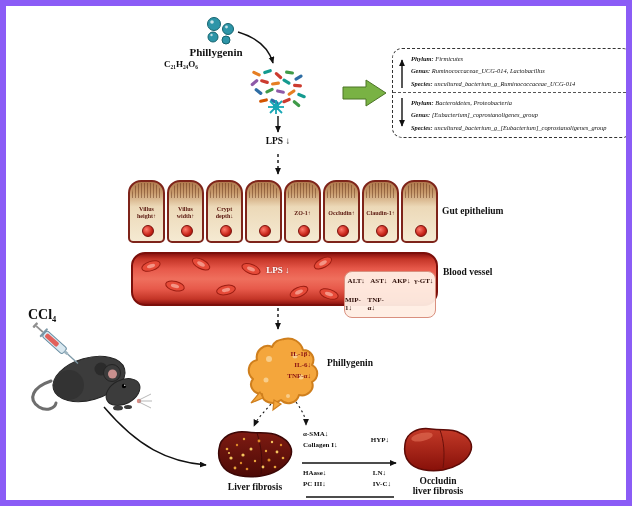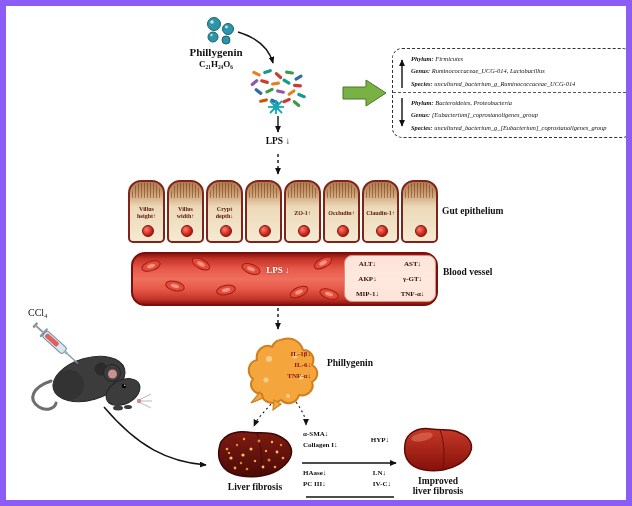--- a/index.html
+++ b/index.html
@@ -2,21 +2,21 @@
 <html><head>
 <meta charset="utf-8">
 <style>
   *{margin:0;padding:0;box-sizing:border-box;}
   body{font-family:"Liberation Serif","DejaVu Serif",serif;background:#fff;}
   .canvas{position:relative;width:632px;height:506px;background:#fff;overflow:hidden;border:6px solid #8b5cf6;}
   .abs{position:absolute;}
   .h{font-size:9.5px;font-weight:bold;color:#111;}
   .ctr{text-align:center;}
   .name{font-size:11px;font-weight:bold;text-align:center;color:#111;}
-  .formula{font-size:9px;font-weight:bold;text-align:center;color:#111;}
+  .formula{font-size:9px;font-weight:bold;color:#111;}
   .lps{font-size:9.5px;font-weight:bold;text-align:center;color:#111;}
   .vlps{font-size:9px;font-weight:bold;text-align:center;color:#fff;text-shadow:0 0 2px rgba(60,0,0,.6);}
   
   .mbox{border:1.5px dashed #333;border-radius:10px;background:#fff;}
   .msec{height:50%;padding:4px 6px 1px 18px;overflow:hidden;}
   .msec:first-child{border-bottom:1.3px dashed #555;}
   .tax-line{font-size:6.4px;line-height:1.95;white-space:nowrap;color:#111;}
   .tl{font-weight:bold;font-style:italic;}
   .tv{font-style:italic;}
   
@@ -25,26 +25,26 @@
     background:linear-gradient(180deg,#b07a4e 0%,#c99b6d 18%,#ecd9b8 42%,#f5ead2 100%);}
   .gcell::before{content:"";position:absolute;top:1px;left:2px;right:2px;height:15px;border-radius:10px 10px 0 0;
     background:repeating-linear-gradient(90deg,rgba(94,46,20,.45) 0 1px,transparent 1px 3px);}
   .gcell::after{content:"";position:absolute;bottom:4px;left:50%;width:10px;height:10px;margin-left:-5px;border-radius:50%;
     background:radial-gradient(circle at 35% 35%,#ff7a6b,#c62318 60%,#8c120c);border:1px solid #7c0f0a;}
   .gcell-label{position:absolute;left:1px;right:1px;top:52%;transform:translateY(-50%);
     font-size:6px;line-height:1.15;font-weight:bold;color:#5a170e;text-align:center;}
   
   .vessel{border:2px solid #7c0f0a;border-radius:14px;
     background:linear-gradient(180deg,#8e1511 0%,#c43527 10%,#e7594a 30%,#ef6f5d 50%,#e7594a 70%,#c43527 90%,#8e1511 100%);}
-  .vmarkers{display:grid;grid-template-columns:1fr 1fr;align-content:space-around;justify-items:center;
+  .vmarkers{display:grid;grid-template-columns:1fr 1fr 1fr 1fr;align-content:space-around;justify-items:center;
     background:rgba(255,238,228,.95);border:1px solid #d9907f;border-radius:8px;
-    font-size:7px;font-weight:bold;color:#30100a;}
+    font-size:7px;font-weight:bold;color:#30100a;margin-top:16px;}
   
   .cyto{font-size:7px;font-weight:bold;color:#8a1212;text-align:right;line-height:1.6;}
-  .ccl4{font-size:10px;font-weight:normal;color:#111;}
+  .ccl4{font-size:14px;font-weight:bold;color:#111;}
   
   .fmark{display:flex;justify-content:space-between;font-size:7px;font-weight:bold;color:#111;}
   .fcol{display:flex;flex-direction:column;line-height:1.6;}
   .fcol-center{justify-content:center;padding-right:8px;}
   
   .ln{stroke:#111;stroke-width:1.4;fill:none;}
   .dash{stroke-dasharray:3 3;}
   .dot{stroke-dasharray:2 3;stroke-width:1.1;}
   .mol{fill:#2d95a8;stroke:#16646f;stroke-width:1;}
 </style>
@@ -294,21 +294,21 @@
       <linearGradient id="lg2" x1="0" y1="0" x2="0" y2="1">
         <stop offset="0" stop-color="#c43a28"></stop>
           <stop offset="1" stop-color="#871009"></stop>
       </linearGradient>
     </defs>
     <path d="M7 22 C8 11 20 5 33 7 C45 9 53 6 62 11 C72 15 76 23 72 31 C68 40 56 46 45 48 C32 50 17 48 11 40 C6 34 6 28 7 22 Z" fill="url(#lg2)" stroke="#5c0b07" stroke-width="1.5"></path>
     <path d="M42 8 C46 19 47 32 45 46" stroke="#6b100a" stroke-width="1" fill="none"></path>
     <ellipse cx="24" cy="15" rx="11" ry="4" transform="rotate(-12 24 15)" fill="#e8765d" opacity=".55"></ellipse>
   </svg>
   <div class="abs h ctr" style="left:390px;top:470px;width:84px">
-    <div>Improved</div>
+    <div>Occludin</div>
     <div>liver fibrosis</div>
   </div>
 
   <svg class="abs" style="left:0;top:0;z-index:30;pointer-events:none" width="632" height="506">
     <defs>
       <marker id="ah" markerUnits="userSpaceOnUse" markerWidth="8" markerHeight="8" refX="6.2" refY="3" orient="auto">
         <path d="M0 0 L7 3 L0 6 Z" fill="#111"></path>
       </marker>
     </defs>
     <path d="M232 26 C252 32 263 42 267 57" class="ln" marker-end="url(#ah)"></path>

